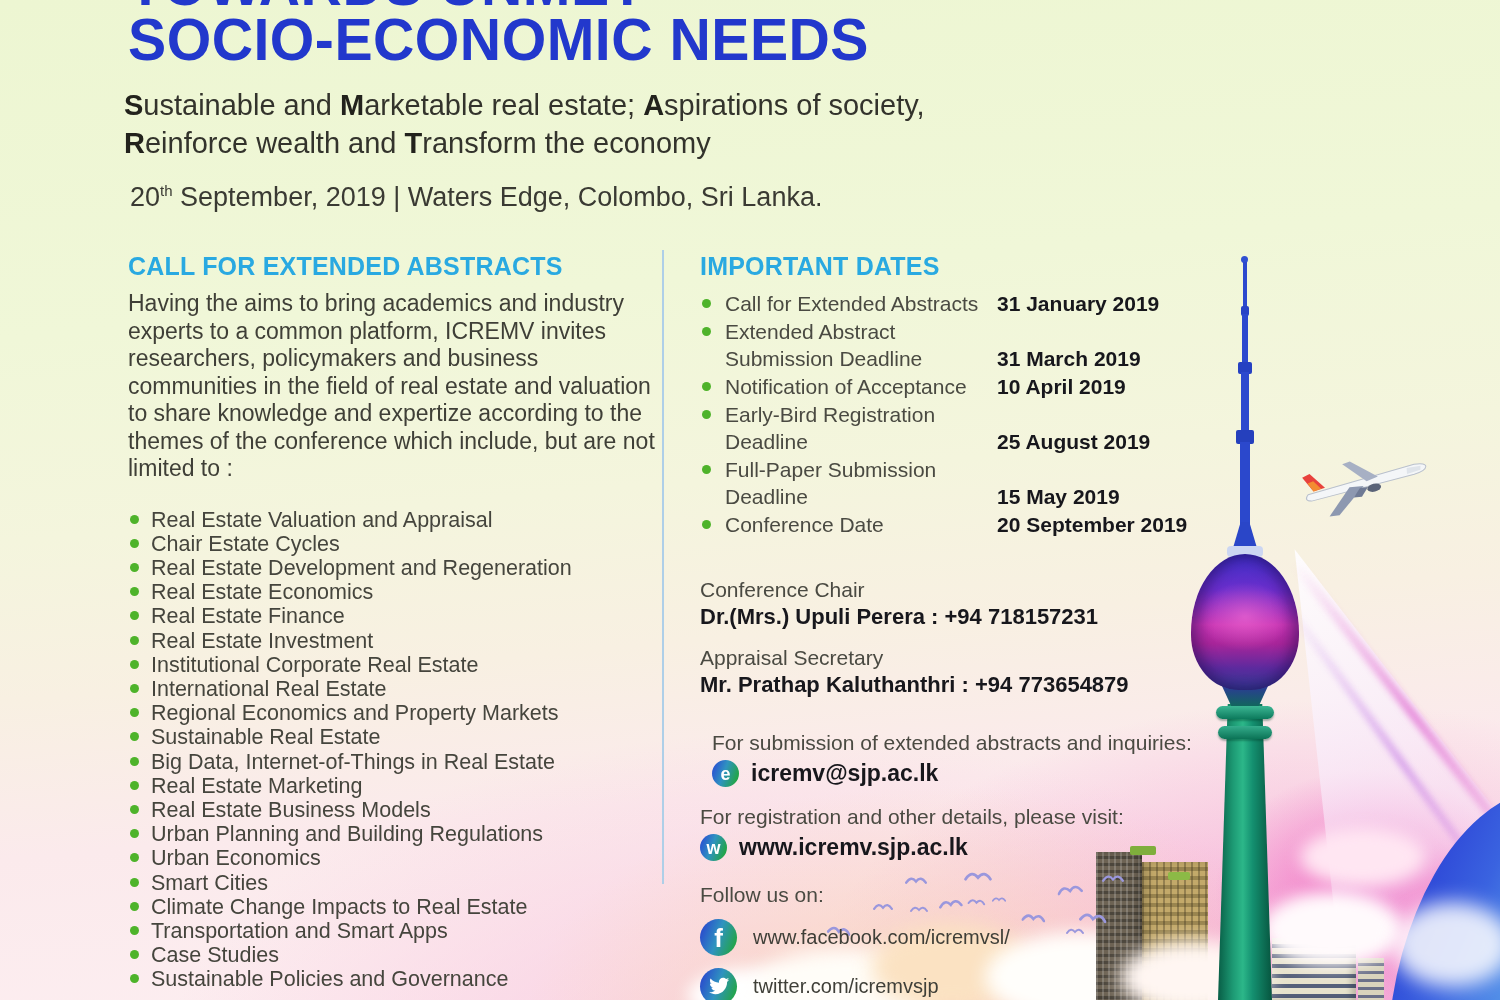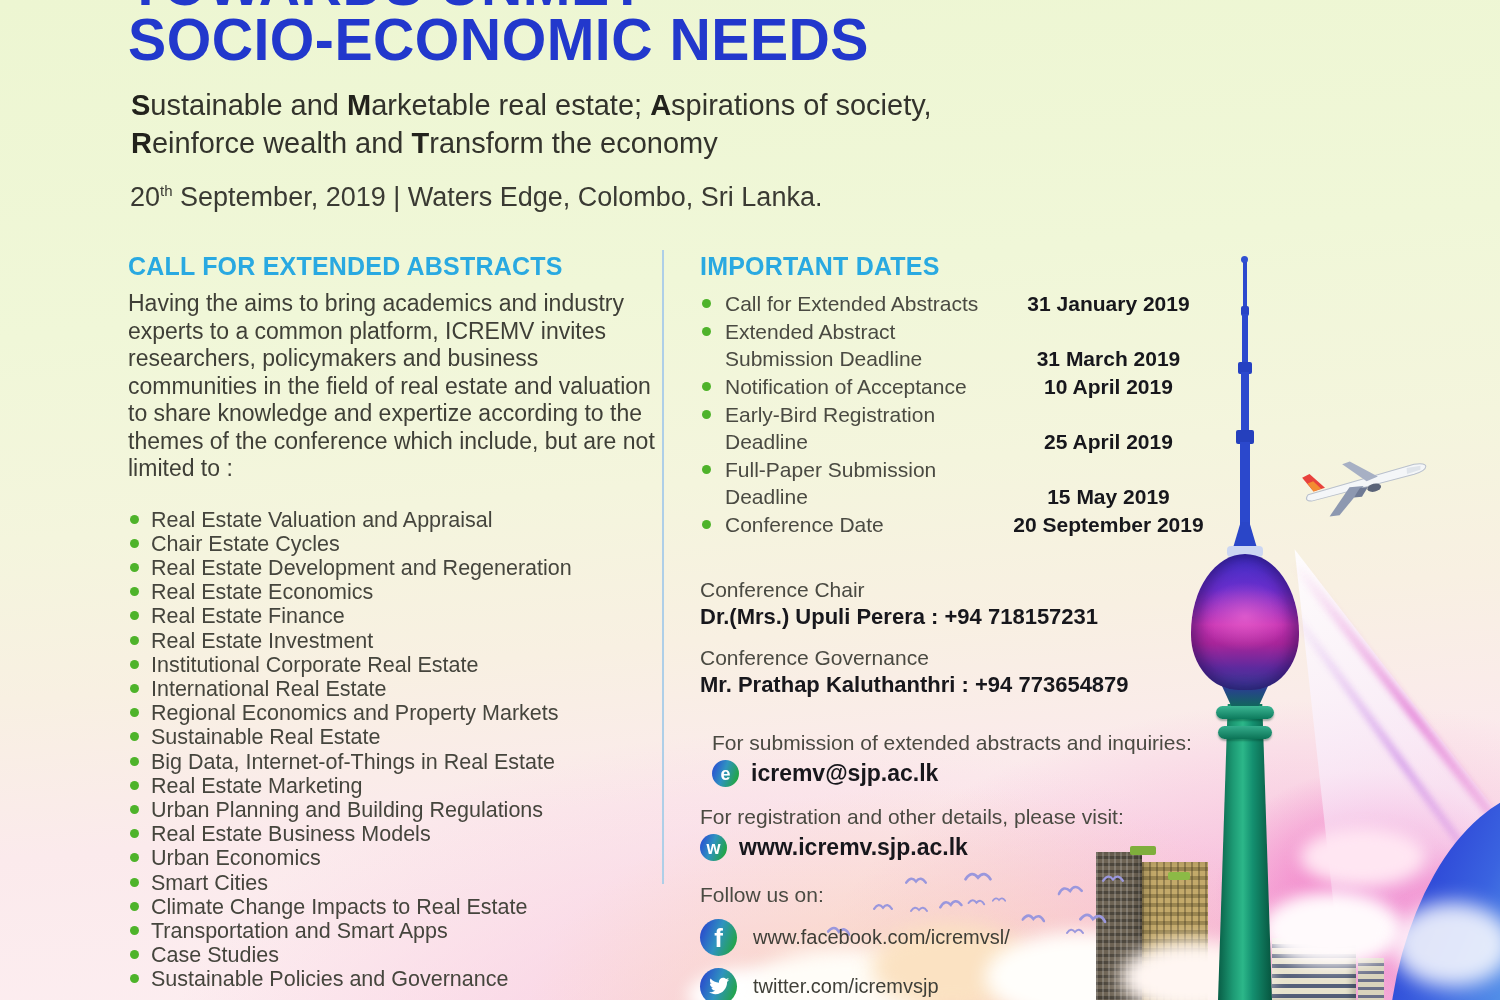--- a/index.html
+++ b/index.html
@@ -99,40 +99,40 @@
      background:linear-gradient(90deg, #085e46 0%, #1d9a74 28%, #2cb789 46%, #149070 64%, #07553f 100%); }
 
   
   .airplane { left:1288px; top:442px; width:150px; height:74px; transform:rotate(-13deg); }
 
   
   .txt { position:absolute; }
   .title { left:128px; top:-42px; color:#2238cc; font-weight:700;
            font-size:59px; line-height:55px; letter-spacing:.5px;
            transform:scaleX(.97); transform-origin:left top; white-space:nowrap; }
-  .subtitle { left:131px; top:86px; font-size:29px; line-height:38px; color:#33332c; }
+  .subtitle { left:124px; top:86px; font-size:29px; line-height:38px; color:#33332c; }
   .subtitle .b { font-weight:700; color:#22221c; }
   .dateline { left:130px; top:182px; font-size:27px; color:#3a3a33; }
   .dateline .sup { font-size:15px; vertical-align:super; }
 
   .col-h { color:#29a9e1; font-weight:700; font-size:25px; letter-spacing:.2px; margin-bottom:9px; }
 
   .left-col { position:absolute; left:128px; top:252px; width:545px; }
   .intro { font-size:23px; line-height:27.5px; color:#3f3f37; width:540px; margin-bottom:25px; }
   .themes { list-style:none; }
   .themes li { display:flex; align-items:flex-start; font-size:21.5px; line-height:24.2px; color:#45453d; }
   .dot { flex:0 0 auto; width:9px; height:9px; border-radius:50%; background:#4eb32a; margin:7px 12px 0 2px; }
 
   .divider { position:absolute; left:662px; top:250px; width:2px; height:634px; background:#aecfe8; }
 
   .right-col { position:absolute; left:700px; top:252px; width:520px; }
   .date-row { display:grid; grid-template-columns:25px 272px 1fr; align-items:end; margin-bottom:1px; }
   .date-row .dot { margin-top:0; margin-bottom:9px; align-self:start; margin-top:9px; }
   .d-label { font-size:21px; line-height:27px; color:#4a4a42; }
-  .d-value { font-size:21px; line-height:27px; font-weight:700; color:#17171c; white-space:nowrap;text-align:center; }
+  .d-value { font-size:21px; line-height:27px; font-weight:700; color:#17171c; white-space:nowrap; }
 
   .block-label { font-size:21px; color:#4a4a42; }
   .block-value { font-size:22px; font-weight:700; color:#17171c; margin-top:2px; }
   .chair { margin-top:40px; }
   .secretary { margin-top:16px; }
 
   .info { margin-top:33px;margin-left:12px; }
   .info2 { margin-top:18px; }
   .icon-row { display:flex; align-items:center; gap:12px; margin-top:5px; }
   .circle-sm { width:27px; height:27px; border-radius:50%; display:flex; align-items:center; justify-content:center;
@@ -340,25 +340,25 @@
       <li>
           <span class="dot"></span>
           <span>Big Data, Internet-of-Things in Real Estate</span>
         </li>
       <li>
           <span class="dot"></span>
           <span>Real Estate Marketing</span>
         </li>
       <li>
           <span class="dot"></span>
+          <span>Real Estate Business Models</span>
+        </li>
+      <li>
+          <span class="dot"></span>
           <span>Urban Planning and Building Regulations</span>
-        </li>
-      <li>
-          <span class="dot"></span>
-          <span>Real Estate Business Models</span>
         </li>
       <li>
           <span class="dot"></span>
           <span>Urban Economics</span>
         </li>
       <li>
           <span class="dot"></span>
           <span>Smart Cities</span>
         </li>
       <li>
@@ -398,39 +398,39 @@
       <span class="d-value">31 March 2019</span>
     </div>
     <div class="date-row">
       <span class="dot"></span>
       <span class="d-label">Notification of Acceptance</span>
       <span class="d-value">10 April 2019</span>
     </div>
     <div class="date-row">
       <span class="dot"></span>
       <span class="d-label">Early-Bird Registration Deadline</span>
-      <span class="d-value">25 April 2019</span>
+      <span class="d-value">25 August 2019</span>
     </div>
     <div class="date-row">
       <span class="dot"></span>
       <span class="d-label">Full-Paper Submission Deadline</span>
       <span class="d-value">15 May 2019</span>
     </div>
     <div class="date-row">
       <span class="dot"></span>
       <span class="d-label">Conference Date</span>
       <span class="d-value">20 September 2019</span>
     </div>
 
     <div class="chair">
       <div class="block-label">Conference Chair</div>
       <div class="block-value">Dr.(Mrs.) Upuli Perera : +94 718157231</div>
     </div>
     <div class="secretary">
-      <div class="block-label">Conference Governance</div>
+      <div class="block-label">Appraisal Secretary</div>
       <div class="block-value">Mr. Prathap Kaluthanthri : +94 773654879</div>
     </div>
 
     <div class="info">
       <div class="block-label">For submission of extended abstracts and inquiries:</div>
       <div class="icon-row">
         <span class="circle-sm">e</span>
         <span class="link-bold">icremv@sjp.ac.lk</span>
       </div>
     </div>

